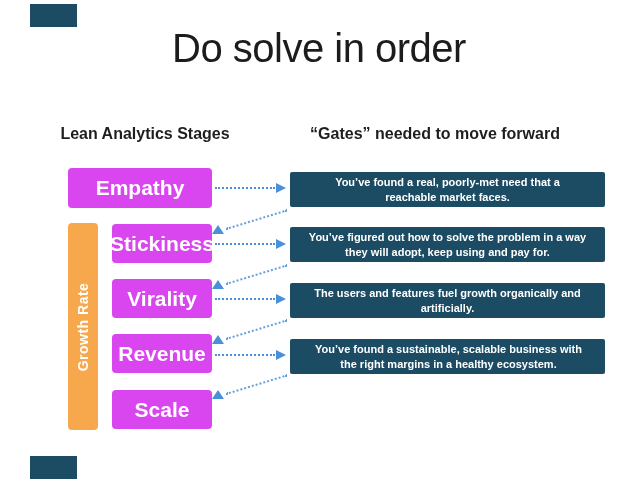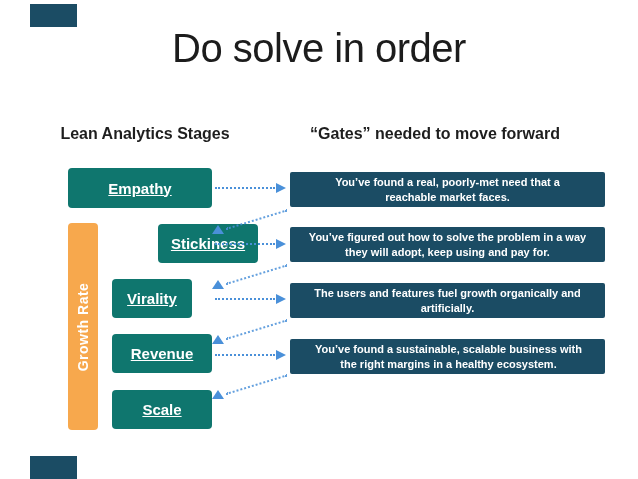--- a/index.html
+++ b/index.html
@@ -36,34 +36,33 @@
     top: 125px;
     font-size: 16px;
     font-weight: bold;
     color: #1e1e1e;
     text-align: center;
   }
   #left-header { left: 40px; width: 210px; }
   #right-header { left: 285px; width: 300px; }
   .stage-box {
     position: absolute;
-    background: #0f766e;
+    background: #d946ef;
     border-radius: 4px;
     color: #ffffff;
-    font-size: 15px;
+    font-size: 21px;
     font-weight: bold;
     display: flex;
     align-items: center;
     justify-content: center;
     text-align: center;
-    text-decoration: underline;
   }
   #stage-empathy    { left: 68px;  top: 168px; width: 144px; height: 40px; }
-  #stage-stickiness { left: 112px; top: 224px; width: 100px; height: 39px; margin-left: 46px; }
-  #stage-virality   { left: 112px; top: 279px; width: 80px; height: 39px; }
+  #stage-stickiness { left: 112px; top: 224px; width: 100px; height: 39px; }
+  #stage-virality   { left: 112px; top: 279px; width: 100px; height: 39px; }
   #stage-revenue    { left: 112px; top: 334px; width: 100px; height: 39px; }
   #stage-scale      { left: 112px; top: 390px; width: 100px; height: 39px; }
   #growth-rate-bar {
     position: absolute;
     left: 68px; top: 223px; width: 30px; height: 207px;
     background: #F7A84D;
     border-radius: 4px;
     display: flex;
     align-items: center;
     justify-content: center;

